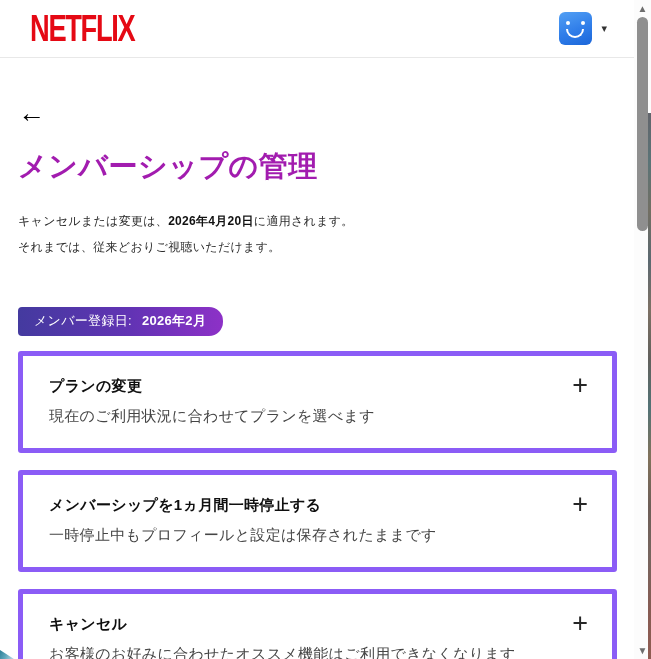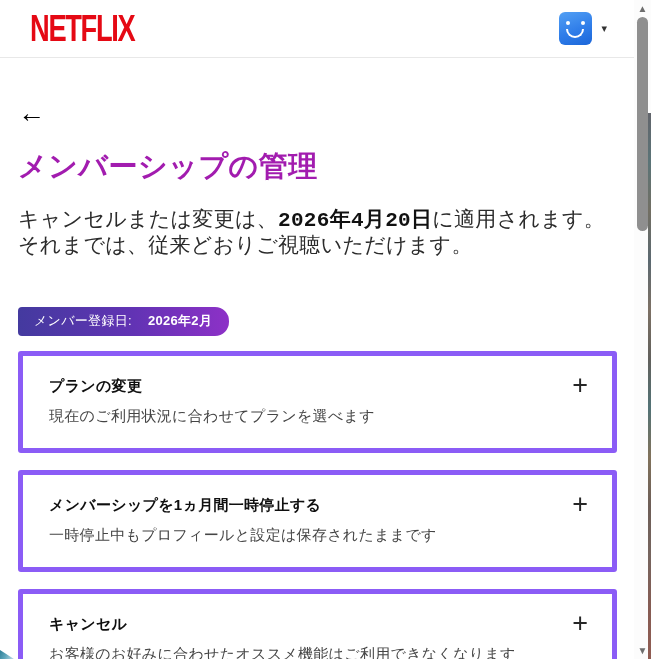--- a/index.html
+++ b/index.html
@@ -110,41 +110,40 @@
   }
   .page-title {
     margin-top: 20px;
     font-size: 29px;
     font-weight: 700;
     color: #a21caf;
     letter-spacing: 0.5px;
   }
   .intro {
     margin-top: 21px;
-    font-size: 21px;
+    font-size: 12px;
     line-height: 26px;
     color: #2b2b2b;
     letter-spacing: 0.3px;
-    font-family: Liberation Mono, monospace;
   }
   .intro b { color: #111; }
 
   .member-badge {
     display: inline-flex;
     align-items: flex-start;
     margin-top: 47px;
     padding: 5px 17px 6px 16px;
     border-radius: 4px 14px 14px 4px;
     background: linear-gradient(90deg, #443a9f 0%, #6233b4 55%, #8d31c7 100%);
     color: #fff;
     font-size: 13px;
     letter-spacing: 0.3px;
     white-space: nowrap;
   }
-  .member-badge .value { font-weight: 700; margin-left: 16px; }
+  .member-badge .value { font-weight: 700; margin-left: 10px; }
 
   .cards { margin-top: 15px; }
   .card {
     position: relative;
     border: 5px solid #8b5cf6;
     border-radius: 3px;
     padding: 21px 26px 22px 26px;
     margin-bottom: 17px;
     background: #fff;
     cursor: pointer;

